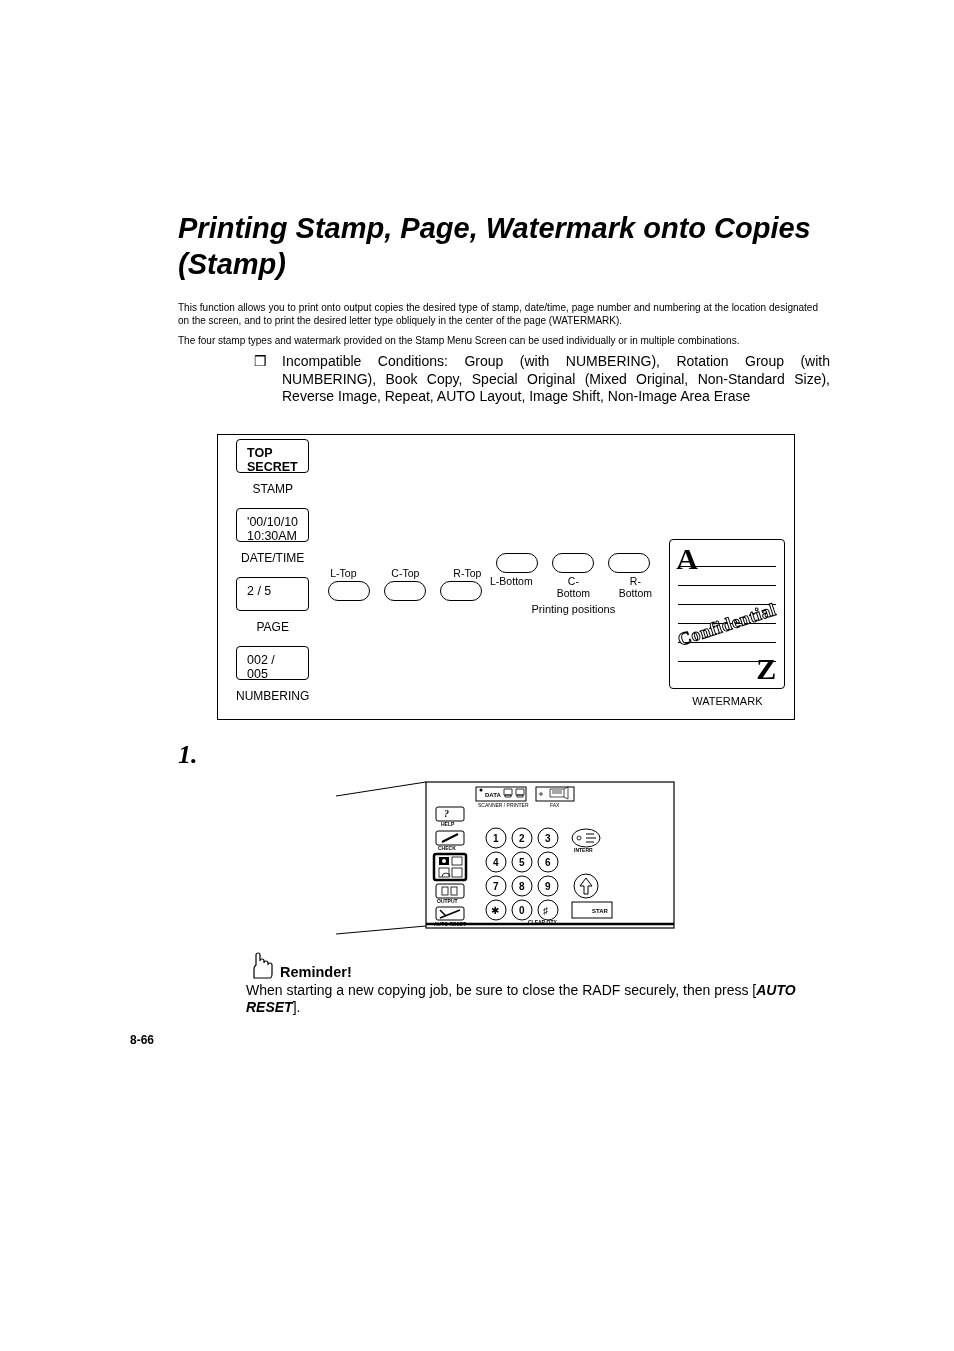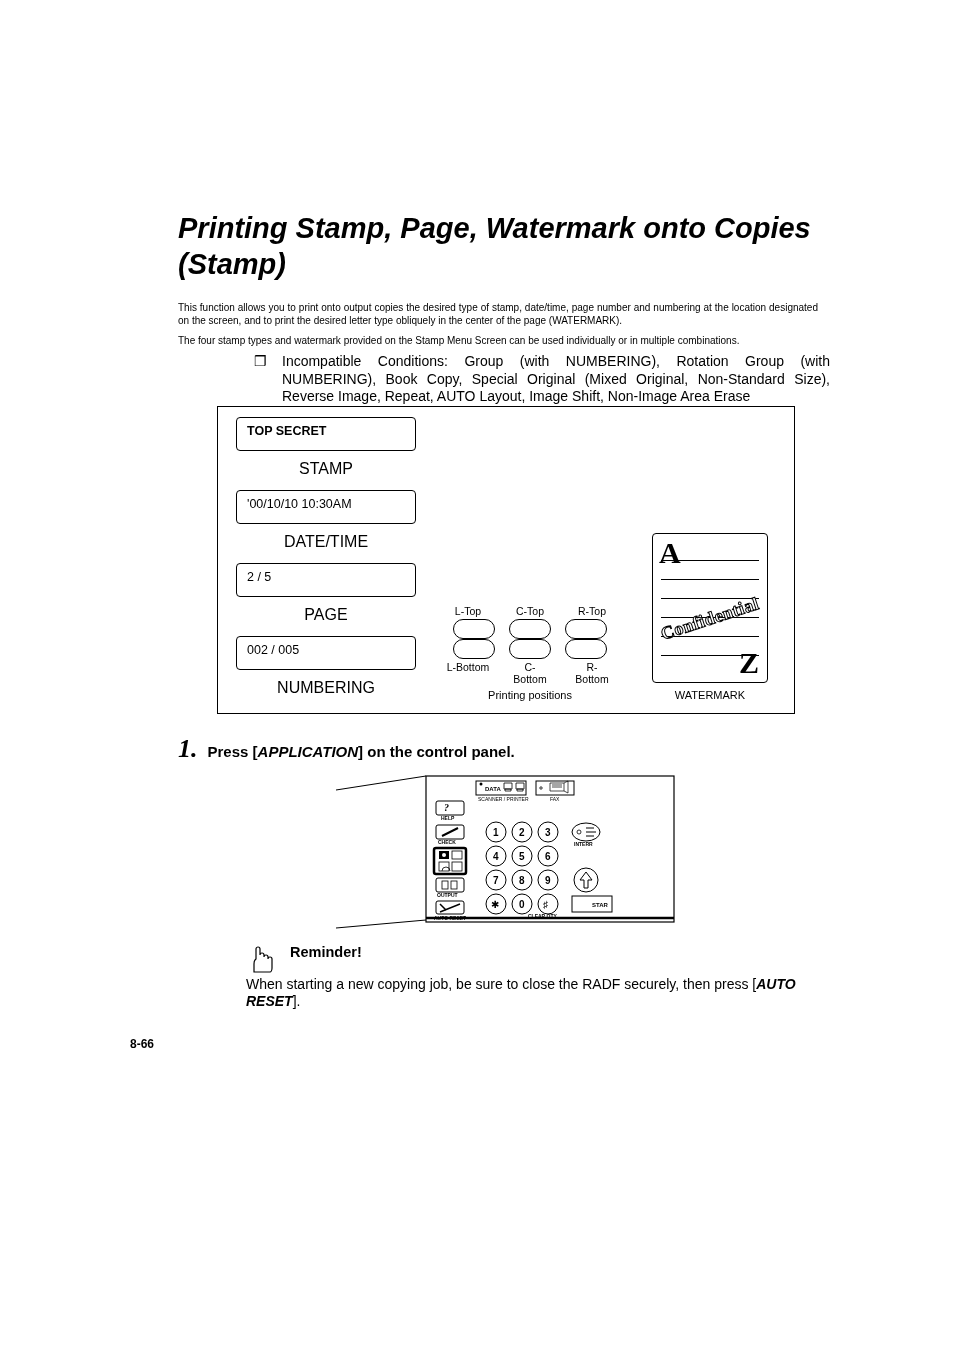--- a/index.html
+++ b/index.html
@@ -43,23 +43,23 @@
     padding-left: 14px;
   }
   .spec-item .marker {
     display: inline-block;
     width: 14px;
   }
 
   
   .diagram {
     border: 1px solid #000;
-    margin: 0 auto 22px auto;
+    margin: 28px auto 22px auto;
     width: 578px;
-    padding: 10px 18px 12px 18px;
+    padding: 4px 18px 12px 18px;
     box-sizing: border-box;
     display: flex;
     gap: 12px;
     position: relative;
   }
   .col-left {
     width: 180px;
     display: flex;
     flex-direction: column;
     gap: 8px;
@@ -70,29 +70,29 @@
     padding: 6px 10px 4px 10px;
     height: 34px;
     box-sizing: border-box;
     font-size: 12.5px;
   }
   .stamp-card .bold {
     font-weight: bold;
   }
   .stamp-caption {
     text-align: center;
-    font-size: 16px;
+    font-size: 12px;
     margin: 1px 0 4px 0;
   }
   .col-mid {
     flex: 1;
     display: flex;
-    flex-direction: column;
+    flex-direction: row;
     align-items: center;
-    justify-content: flex-end;
+    justify-content: flex-start;
     padding-top: 22px;
   }
   .pos-row {
     display: flex;
     gap: 14px;
     justify-content: center;
   }
   .pos-labels {
     display: flex;
     gap: 18px;
@@ -199,41 +199,41 @@
     height: 160px;
   }
 
   
   .reminder-block {
     margin-left: 68px;
     margin-top: 6px;
   }
   .reminder-row {
     display: flex;
-    align-items: flex-start;
-    gap: 16px;
+    align-items: flex-end;
+    gap: 6px;
   }
   .reminder-label {
     font-size: 14.5px;
     font-weight: bold;
   }
   .reminder-text {
     font-size: 14px;
     line-height: 1.25;
     margin-top: 2px;
   }
   .reminder-text .ital {
     font-style: italic;
     font-weight: bold;
   }
 
   .page-num {
     font-size: 12px;
     font-weight: bold;
-    margin-top: 26px;
+    margin-top: 16px;
     margin-left: -48px;
   }
 </style>
 </head>
 <body>
 
 <div class="page">
 
   <h1 class="title">Printing Stamp, Page, Watermark onto Copies (Stamp)</h1>
 
@@ -300,23 +300,20 @@
         <div class="wm-a">A</div>
         <div class="wm-z">Z</div>
         <div class="wm-conf">Confidential</div>
       </div>
       <div class="wm-caption">WATERMARK</div>
     </div>
   </div>
 
   <div class="step">
     <span class="step-num">1.</span>
-    <span class="step-text">
-      <span>Press [</span><span class="ital">APPLICATION</span><span>] on the control panel.</span>
-    </span>
   </div>
 
   <div class="panel-wrap">
     <svg class="panel" viewBox="0 0 340 160">
 
       <line x1="0" y1="20" x2="90" y2="6" stroke="#000" stroke-width="1"></line>
       <line x1="0" y1="158" x2="90" y2="150" stroke="#000" stroke-width="1"></line>
       <line x1="90" y1="6" x2="90" y2="150" stroke="#000" stroke-width="0"></line>
 
       <rect x="90" y="6" width="248" height="146" fill="#fff" stroke="#000" stroke-width="1.2"></rect>

